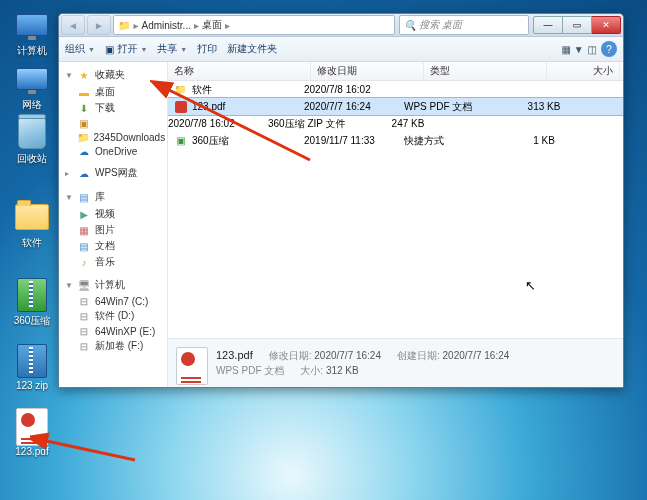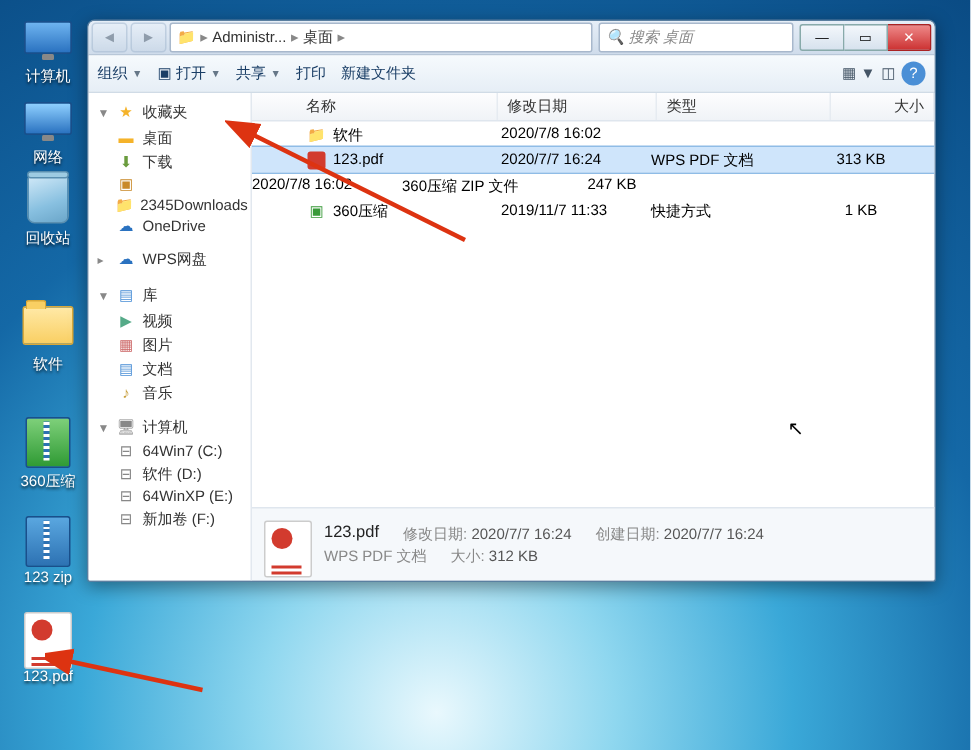--- a/index.html
+++ b/index.html
@@ -46,21 +46,21 @@
 .sitem .ic,.shead .ic{width:14px;height:12px;display:flex;align-items:center;justify-content:center;font-size:10px;}
 .star{color:#f5b32a;}
 .fld{color:#f5b32a;}
 .dl{color:#6a9c3e;}
 .cld{color:#2a72c0;}
 .doc{color:#4a8fd6;}
 .drv{color:#888;}
 #main{flex:1;display:flex;flex-direction:column;min-width:0;}
 #cols{height:18px;background:linear-gradient(#fdfdfe,#f0f3f7);border-bottom:1px solid #dfe6ee;display:flex;font-size:10px;color:#333;}
 #cols div{padding:2px 6px;border-right:1px solid #e6ebf1;cursor:pointer;}
-.c1{width:130px;margin-left:30px;}.c2{width:100px;}.c3{width:110px;}.c4{width:60px;text-align:right;}
+.c1{width:130px;}.c2{width:100px;}.c3{width:110px;}.c4{width:60px;text-align:right;}
 #list{flex:1;overflow:auto;}
 .row{display:flex;align-items:center;height:17px;font-size:10px;padding:0;}
 .row.sel{background:#cfe5fb;outline:1px solid #8fbce6;}
 .row .c1{display:flex;align-items:center;gap:4px;padding-left:6px;}
 .row .ic{width:14px;height:14px;display:flex;align-items:center;justify-content:center;}
 .ic-fld{color:#f5b32a;}
 .ic-pdf{width:12px;height:12px;background:#d23b2e;border-radius:2px;}
 .ic-zip{width:12px;height:12px;background:#3b7fc5;border-radius:1px;}
 .ic-lnk{color:#3a9a3a;}
 .row .c4{text-align:center;padding-right:10px;}

